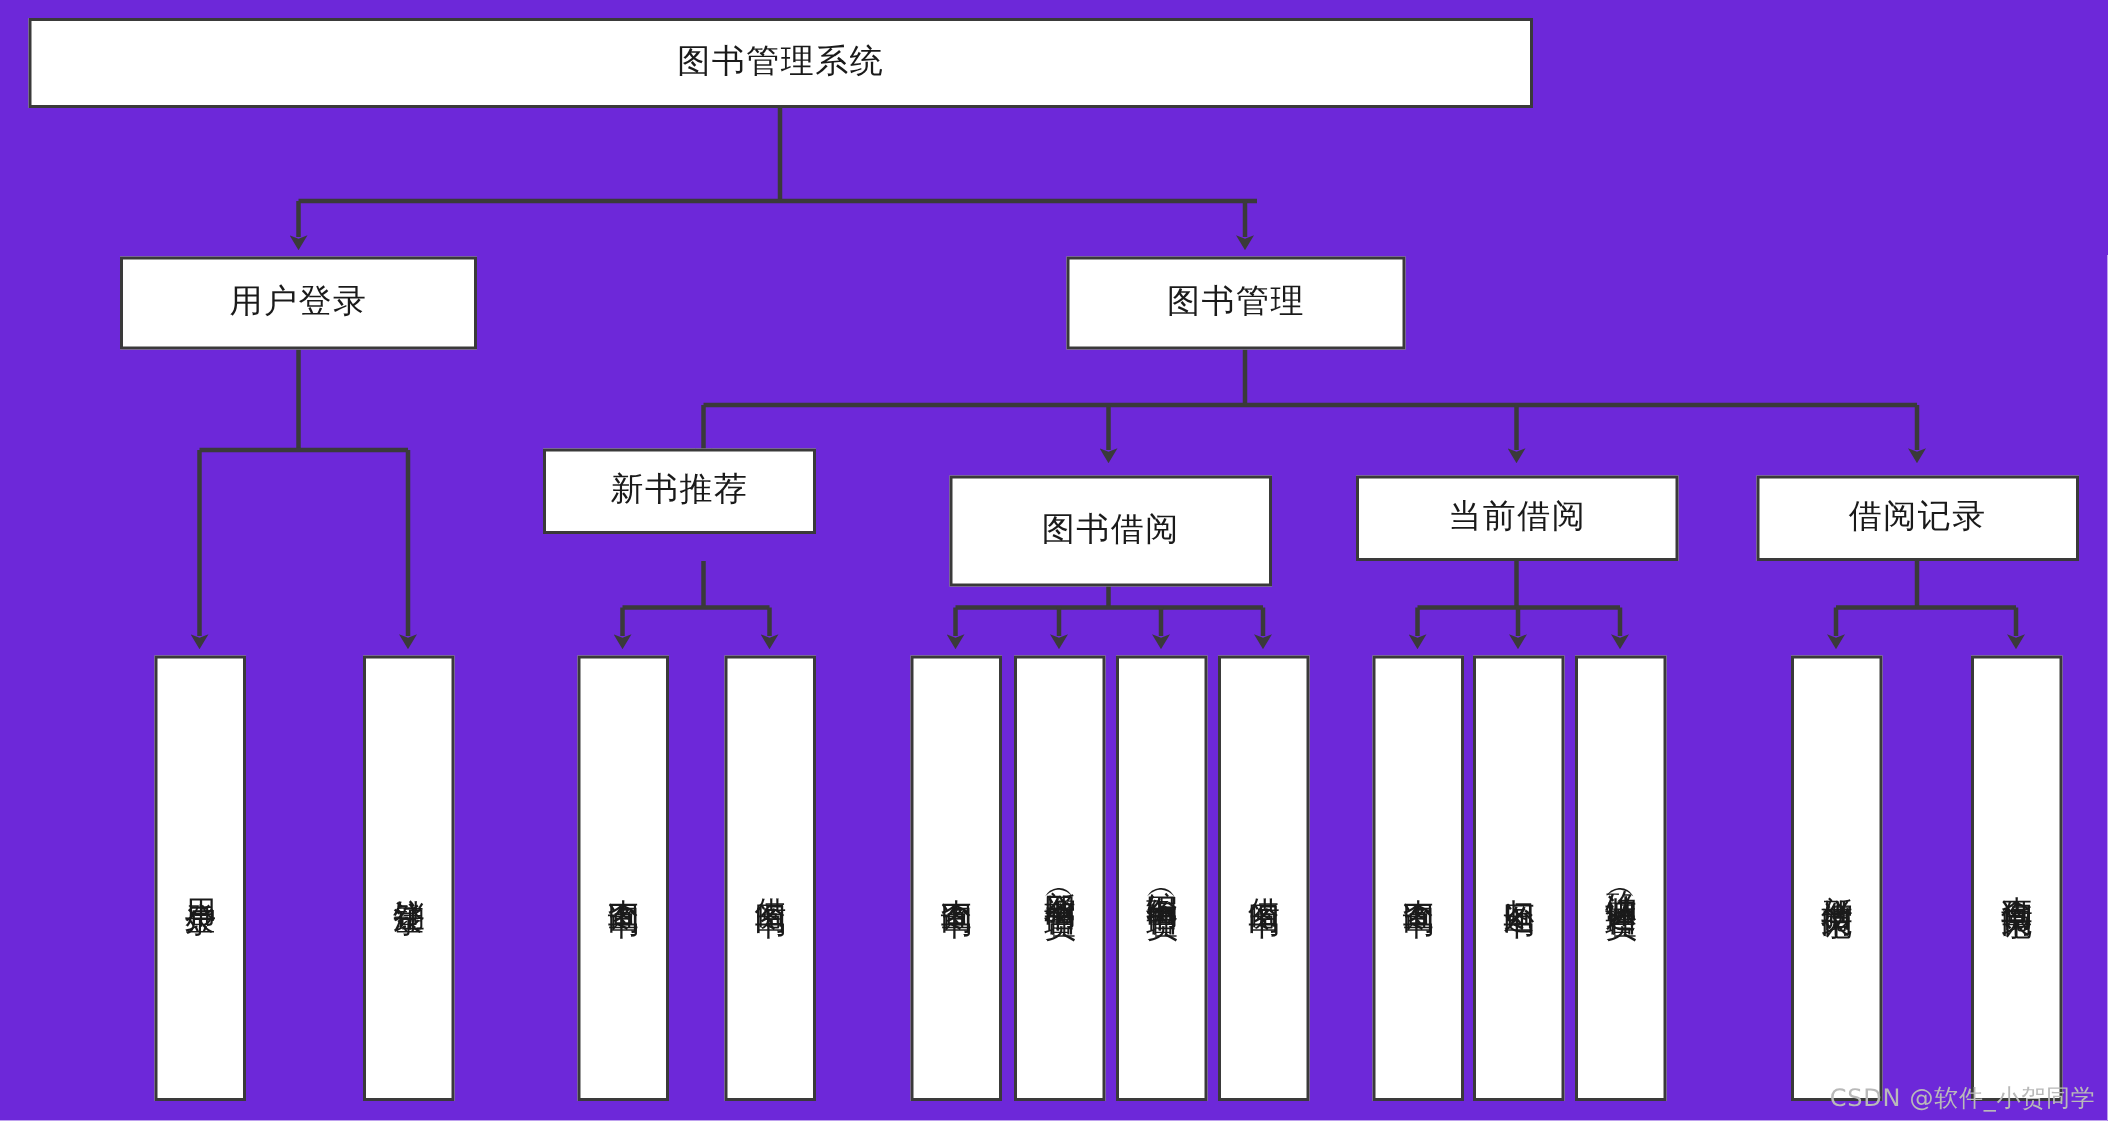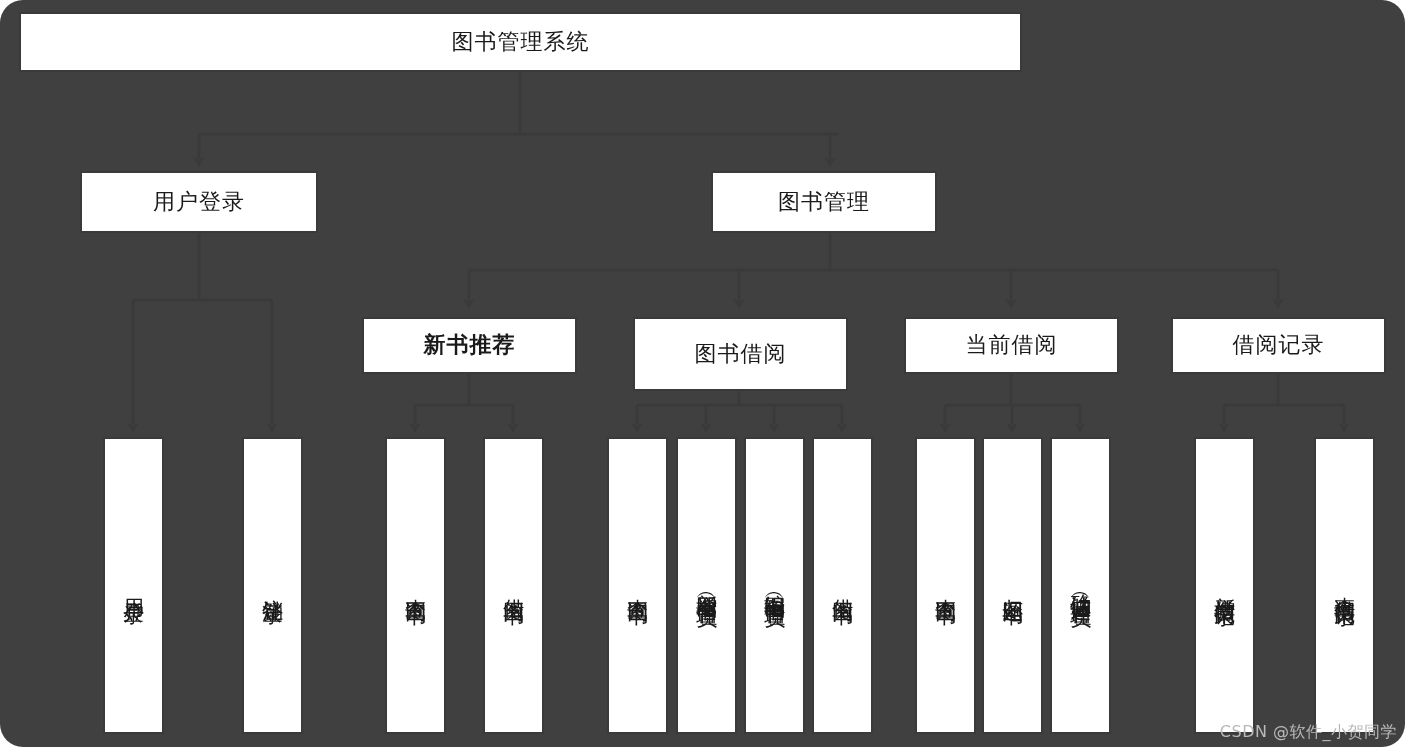--- a/index.html
+++ b/index.html
@@ -8,23 +8,22 @@
     padding: 0;
     background: #ffffff;
   }
   body {
     font-family: "DejaVu Sans", "Liberation Sans", sans-serif;
   }
   #canvas {
     position: relative;
     width: 1405px;
     height: 747px;
-    background: #404040;
+    background: #6d28d9;
     overflow: hidden;
-    border-radius: 23px;
   }
   #wires {
     position: absolute;
     left: 0;
     top: 0;
     width: 1405px;
     height: 747px;
     pointer-events: none;
   }
   .node {
@@ -130,21 +129,21 @@
   </div>
 
   <div class="node horiz" style="left:80px; top:171px; width:238px; height:62px;">
     <span class="txt">用户登录</span>
   </div>
 
   <div class="node horiz" style="left:711px; top:171px; width:226px; height:62px;">
     <span class="txt">图书管理</span>
   </div>
 
-  <div class="node horiz" style="left:362px; top:317px; width:215px; height:57px;font-weight:bold;">
+  <div class="node horiz" style="left:362px; top:299px; width:182px; height:57px;">
     <span class="txt">新书推荐</span>
   </div>
 
   <div class="node horiz" style="left:633px; top:317px; width:215px; height:74px;">
     <span class="txt">图书借阅</span>
   </div>
 
   <div class="node horiz" style="left:904px; top:317px; width:215px; height:57px;">
     <span class="txt">当前借阅</span>
   </div>

